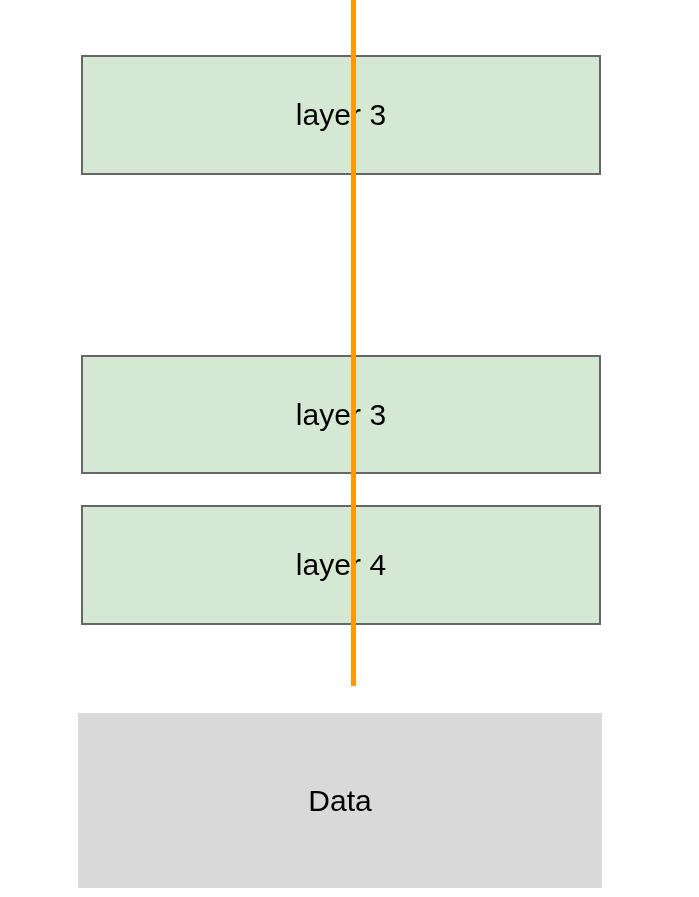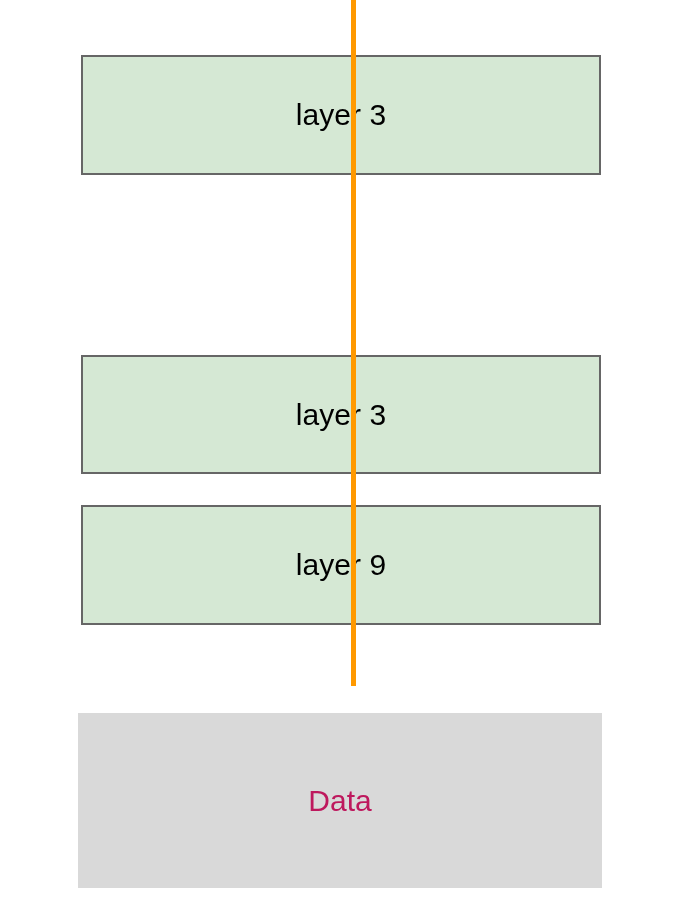--- a/index.html
+++ b/index.html
@@ -51,21 +51,21 @@
     box-sizing: border-box;
     background: #d9d9d9;
     border: none;
     display: flex;
     align-items: center;
     justify-content: center;
   }
   #data-box .box-label {
     font-size: 30px;
     line-height: 1;
-    color: #be185d;
+    color: #000000;
     white-space: nowrap;
   }
 
   #vertical-connector {
     position: absolute;
     left: 351px;
     top: 0px;
     width: 5px;
     height: 686px;
     background: #ff9900;
@@ -80,21 +80,21 @@
   <div class="layer-box" id="layer-box-3">
     <span class="box-label">layer 3</span>
   </div>
 
 
   <div class="layer-box" id="layer-box-1">
     <span class="box-label">layer 3</span>
   </div>
 
   <div class="layer-box" id="layer-box-0">
-    <span class="box-label">layer 9</span>
+    <span class="box-label">layer 4</span>
   </div>
 
   <div id="data-box">
     <span class="box-label">Data</span>
   </div>
 
   <div id="vertical-connector"></div>
 
 </div>
 

